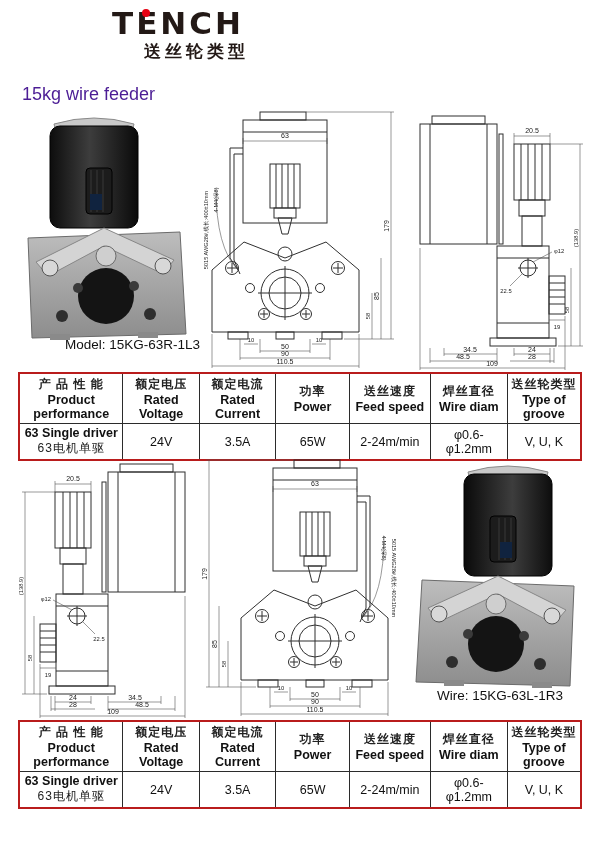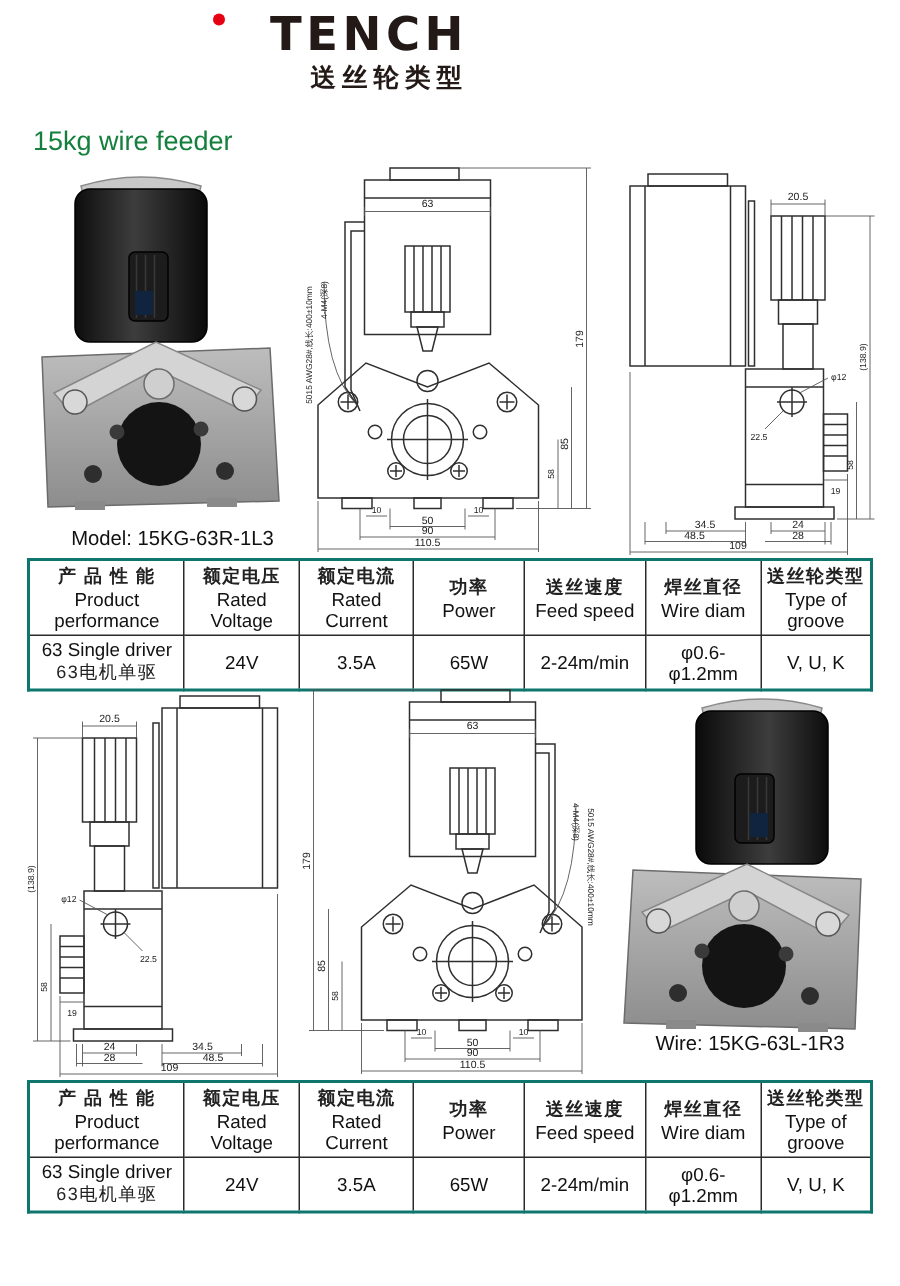--- a/index.html
+++ b/index.html
@@ -1,49 +1,49 @@
 <!DOCTYPE html>
 <html><head>
 <meta charset="utf-8">
 <style>
   * { margin:0; padding:0; box-sizing:border-box; }
   html,body { background:#fff; }
   body { font-family:"Liberation Sans", sans-serif; color:#1a1a1a; }
   .page { position:relative; width:600px; height:857px; background:#ffffff; overflow:hidden; margin:0 auto; }
 
   
-  .logo { position:absolute; left:112px; top:8px; width:200px;text-align:right; }
+  .logo { position:absolute; left:112px; top:8px; width:200px; }
   .logo-en { font-weight:800; font-size:31px; letter-spacing:3px; color:#231916;
              font-family:"DejaVu Sans", sans-serif; position:relative; line-height:1; }
   .logo-dot { position:absolute; left:30px; top:1px; width:8px; height:8px; border-radius:50%; }
   .logo-cn { font-weight:700; font-size:17px; letter-spacing:4px; color:#231916; margin-left:32px; margin-top:1px; }
 
-  .page-title { position:absolute; left:22px; top:84px; font-size:18px; color:#15803d; }
+  .page-title { position:absolute; left:22px; top:84px; font-size:18px; color:#4c1d95; }
 
   
   .photo-svg, .dwg-svg { position:absolute; }
   .model-caption { position:absolute; font-size:13.5px; color:#111; text-align:center; }
 
   
   .dwg line, .dwg rect, .dwg polygon, .dwg polyline, .dwg circle, .dwg path
        { fill:none; stroke:#2f2f2f; stroke-width:1; }
   .dims line, .dims polyline, .dims path { fill:none; stroke:#555; stroke-width:0.6; }
   .dims text { fill:#222; stroke:none; font-size:7px; font-family:"Liberation Sans",sans-serif; }
   .dims .small { font-size:5.8px; }
   .dims .note { font-size:5.6px; }
 
   
   .spec-table { position:absolute; left:18px; width:564px; border-collapse:collapse;
-                border:2px solid #0f766e; table-layout:fixed; }
+                border:2px solid #b91c1c; table-layout:fixed; }
   .spec-table th, .spec-table td { border:1px solid #2b2b2b; text-align:center; vertical-align:middle;
                 padding:2px 1px; }
   .spec-table th { height:38px; font-weight:600; }
   .spec-table td { height:32px; font-size:12.5px; color:#111; font-weight:400; }
   .spec-table .zh { display:block; font-size:12px; color:#222; letter-spacing:1px; }
-  .spec-table .en { display:block; font-size:12.5px; font-weight:400; color:#111; }
+  .spec-table .en { display:block; font-size:12.5px; font-weight:700; color:#111; }
   .c-perf { width:18.5%; } .c-volt { width:13.6%; } .c-curr { width:13.6%; }
   .c-pow { width:13.1%; } .c-speed { width:14.4%; } .c-diam { width:13.7%; } .c-groove { width:13.1%; }
 </style>
 </head>
 <body>
 
 <div class="page">
 
   <div class="logo">
     <div class="logo-en">
@@ -83,21 +83,21 @@
       <circle cx="141" cy="154" r="8" fill="#d8d8d8" stroke="#555"></circle>
       <circle cx="40" cy="204" r="6" fill="#2e2e2e"></circle>
       <circle cx="128" cy="202" r="6" fill="#2e2e2e"></circle>
       <circle cx="56" cy="176" r="5" fill="#3a3a3a"></circle>
       <circle cx="112" cy="174" r="5" fill="#3a3a3a"></circle>
       <rect x="28" y="222" width="20" height="6" fill="#8a8a8a"></rect>
       <rect x="116" y="220" width="20" height="6" fill="#8a8a8a"></rect>
     </g>
   </svg>
 
-  <div class="model-caption" style="left:30px; top:351px; width:170px;">Model: 15KG-63R-1L3</div>
+  <div class="model-caption" style="left:30px; top:337px; width:170px;text-align:right;">Model: 15KG-63R-1L3</div>
 
   <svg class="dwg-svg" style="left:198px; top:108px;" width="202" height="262" viewBox="0 0 202 262">
     <g class="dwg">
       <rect x="62" y="4" width="46" height="8"></rect>
       <rect x="45" y="12" width="84" height="103"></rect>
       <line x1="45" y1="24" x2="129" y2="24"></line>
       <rect x="72" y="56" width="30" height="44"></rect>
       <line x1="78" y1="56" x2="78" y2="100"></line>
       <line x1="84" y1="56" x2="84" y2="100"></line>
       <line x1="90" y1="56" x2="90" y2="100"></line>

